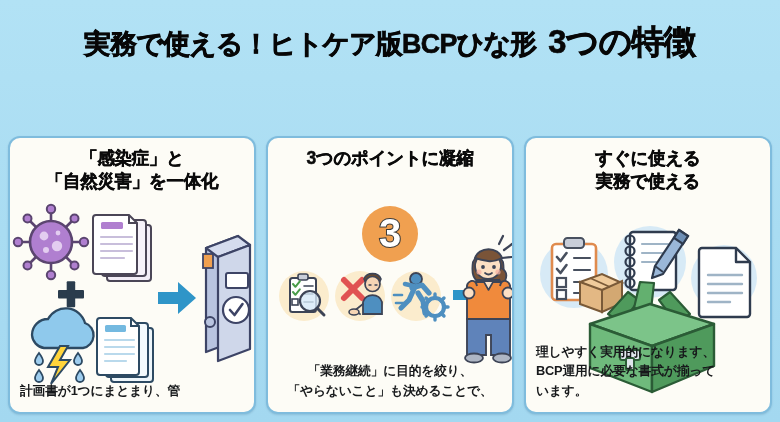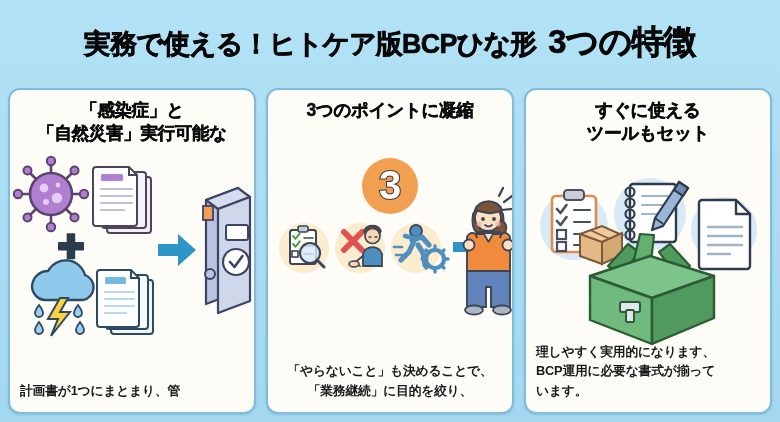--- a/index.html
+++ b/index.html
@@ -60,20 +60,21 @@
   }
   .card {
     position: relative;
     flex: 1 1 0;
     background: #fdfcf6;
     border: 2px solid #7fbcdd;
     border-radius: 12px;
     box-sizing: border-box;
     overflow: hidden;
     box-shadow: 0 1px 2px rgba(40,80,110,0.18);
+    margin-top: 48px;
   }
   .card-title {
     position: absolute;
     left: 0; right: 0;
     top: 9px;
     text-align: center;
     font-size: 17.5px;
     font-weight: 900;
     color: #0b0b0b;
     line-height: 1.32;
@@ -131,21 +132,21 @@
 
   <div class="title-bar">
     <div class="title-text"><span>実務で使える！ヒトケア版BCPひな形 </span><span class="big3">3つの特徴</span></div>
   </div>
 
   <div class="cards">
 
     <div class="card">
       <div class="card-title">
         <div>「感染症」と</div>
-        <div>「自然災害」実行可能な</div>
+        <div>「自然災害」を一体化</div>
       </div>
 
       <div class="art">
         <svg width="248" height="200" viewBox="0 0 248 200">
 
           <g>
             <g stroke="#5b4570" stroke-width="2.6" stroke-linecap="round">
               <line x1="41" y1="22" x2="41" y2="11"></line>
                 <line x1="41" y1="62" x2="41" y2="73"></line>
               <line x1="21" y1="42" x2="10" y2="42"></line>
@@ -338,29 +339,29 @@
             <circle cx="201" cy="93" r="5.5" fill="#fce0c4" stroke="#3d4456" stroke-width="1.8"></circle>
             <circle cx="240" cy="93" r="5.5" fill="#fce0c4" stroke="#3d4456" stroke-width="1.8"></circle>
             <path d="M199 119 h43 v36 h-19 v-20 h-5 v20 h-19 z" fill="#5f83ba" stroke="#3d4456" stroke-width="1.9"></path>
             <ellipse cx="206" cy="158" rx="9" ry="4.5" fill="#aeb6c4" stroke="#3d4456" stroke-width="1.8"></ellipse>
             <ellipse cx="234" cy="158" rx="9" ry="4.5" fill="#aeb6c4" stroke="#3d4456" stroke-width="1.8"></ellipse>
           </g>
         </svg>
       </div>
 
       <div class="card-caption center">
+        <div>「業務継続」に目的を絞り、</div>
         <div>「やらないこと」も決めることで、</div>
-        <div>「業務継続」に目的を絞り、</div>
       </div>
     </div>
 
     <div class="card">
       <div class="card-title">
         <div>すぐに使える</div>
-        <div>ツールもセット</div>
+        <div>実務で使える</div>
       </div>
 
       <div class="art">
         <svg width="248" height="210" viewBox="0 0 248 210">
 
           <g fill="#d7eaf6">
             <circle cx="48" cy="74" r="34"></circle>
             <circle cx="124" cy="62" r="36"></circle>
             <circle cx="198" cy="78" r="33"></circle>
           </g>

